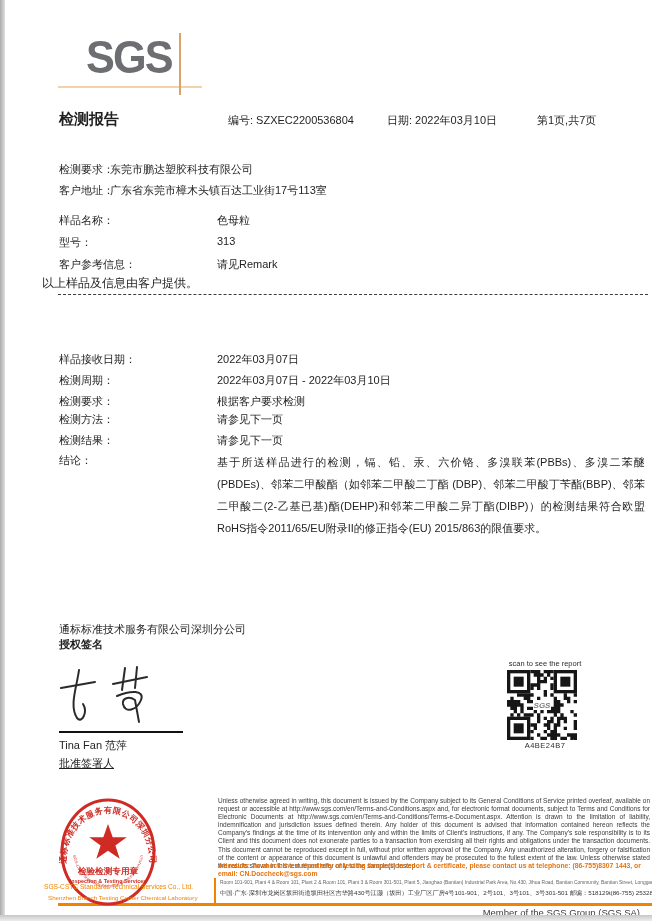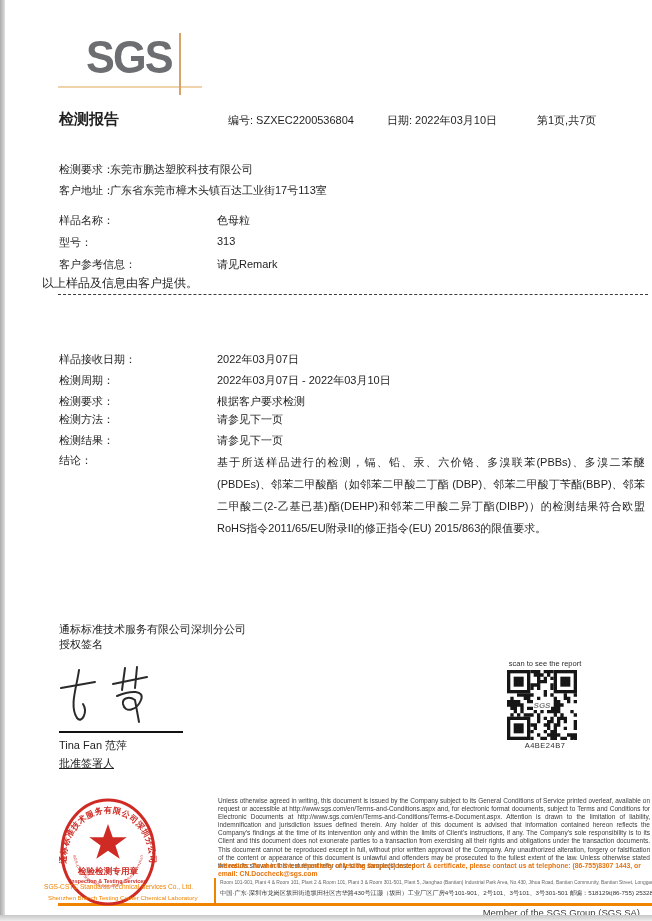--- a/index.html
+++ b/index.html
@@ -36,21 +36,21 @@
   .f .v1{position:absolute;left:51px;}
   .f .v2{position:absolute;left:158px;}
   .note{position:absolute;left:42px;font-size:12px;}
   .dashes{position:absolute;left:58px;top:294px;width:590px;border-top:1.5px dashed #3c3c3c;}
 
   .conclusion{position:absolute;left:217px;top:451px;width:428px;
     font-size:11px;line-height:22px;text-align:justify;}
 
   
   .sig-company{position:absolute;left:59px;top:622px;font-size:11px;}
-  .sig-auth{position:absolute;left:59px;top:637px;font-size:11px;}
+  .sig-auth{position:absolute;left:59px;top:637px;font-size:11px;font-weight:bold;}
   .sig-svg{position:absolute;left:55px;top:662px;}
   .sig-line{position:absolute;left:59px;top:731px;width:124px;height:2px;background:#111;}
   .sig-name{position:absolute;left:59px;top:738px;font-size:11px;}
   .sig-role{position:absolute;left:59px;top:756px;font-size:11px;text-decoration:underline;}
 
   
   .qr-caption{position:absolute;left:495px;top:659px;width:100px;text-align:center;
     font-size:7.5px;color:#2c2c2c;}
   .qr-box{position:absolute;left:507px;top:670px;width:70px;height:70px;}
   .qr-code-text{position:absolute;left:495px;top:741px;width:100px;text-align:center;

